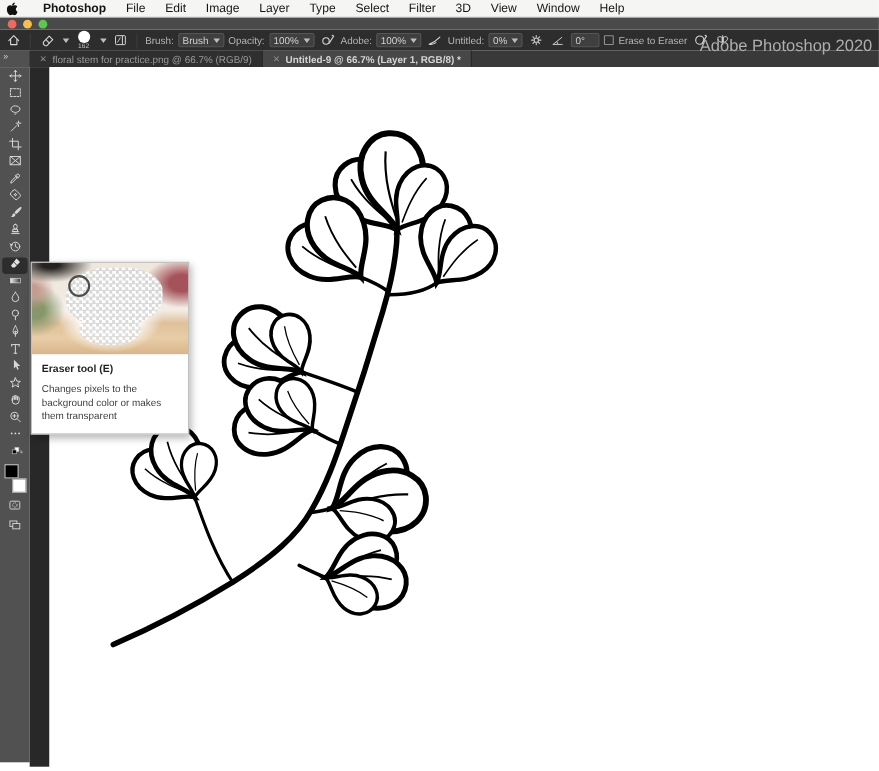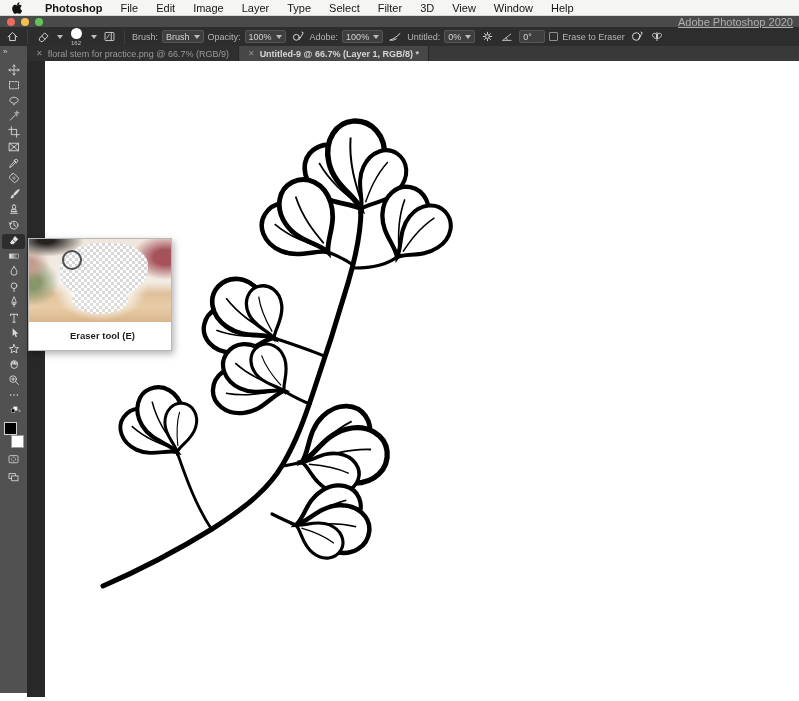--- a/index.html
+++ b/index.html
@@ -1,31 +1,31 @@
 <!DOCTYPE html>
 <html><head>
 <meta charset="utf-8">
 <style>
   * { margin:0; padding:0; box-sizing:border-box; }
   html,body { width:799px; height:701px; overflow:hidden; }
   body { font-family:"Liberation Sans", sans-serif; background:#fff; position:relative; }
 
   
   .menubar { height:16px; background:#f5f5f3; display:flex; align-items:center;
-             padding-left:12px; font-size:11px; color:#151515; border-bottom:1px solid #d8d8d8; }
+             padding-left:6px; font-size:11px; color:#151515; border-bottom:1px solid #d8d8d8; }
   .menubar .apple { display:flex; align-items:center; margin-right:14px; }
   .menubar .mitem { padding:0 9px; white-space:nowrap; }
   .menubar .mitem.bold { font-weight:bold; }
 
   
   .titlebar { height:11px; background:#4a4a4a; display:flex; align-items:center; position:relative; }
   .tlights { display:flex; gap:6px; margin-left:7px; }
   .tlight { width:8px; height:8px; border-radius:50%; }
   .tl-red { background:#ed6a5e; } .tl-yellow { background:#f5bf4f; } .tl-green { background:#61c554; }
-  .titletext { position:absolute; right:6px; top:0; font-size:11px; color:#aeaeae;text-decoration:underline; }
+  .titletext { position:absolute; right:6px; top:17px; font-size:15px; color:#aeaeae; }
 
   
   .optionsbar { height:19px; background:#2d2d2d; display:flex; align-items:center;
                 font-size:9px; color:#b5b5b5; padding:0 4px; gap:4px; white-space:nowrap; }
   .osep { width:1px; height:14px; background:#3d3d3d; margin:0 3px; }
   .oicon { display:flex; align-items:center; justify-content:center; width:16px; height:16px; flex:none; }
   .chev { width:0; height:0; border-left:3px solid transparent; border-right:3px solid transparent;
           border-top:4px solid #bdbdbd; margin-left:2px; flex:none; }
   .field { background:#3f3f3f; border:1px solid #555; border-radius:2px; color:#d2d2d2;
            font-size:9px; height:13px; display:inline-flex; align-items:center;
@@ -75,21 +75,21 @@
                border-radius:46% 40% 52% 44%;
                background:repeating-conic-gradient(#ffffff 0% 25%, #d7d7d7 0% 50%) 0 0 / 6px 6px;
                opacity:.95; }
   .tt-erased2 { position:absolute; left:30%; top:56%; width:40%; height:34%;
                border-radius:50%;
                background:repeating-conic-gradient(#ffffff 0% 25%, #dadada 0% 50%) 0 0 / 6px 6px;
                opacity:.9; }
   .tt-cursor { position:absolute; left:33px; top:11px; width:20px; height:20px;
                border:2px solid #4e4e4e; border-radius:50%; background:transparent; }
   .tt-text { padding:8px 9px 9px 9px; }
-  .tt-title { font-size:9.5px; font-weight:bold; color:#1f1f1f;margin-left:32px; }
+  .tt-title { font-size:9.5px; font-weight:bold; color:#1f1f1f; }
   .tt-desc { font-size:9px; color:#3f3f3f; line-height:1.4; margin-top:6px; }
 </style>
 </head>
 <body>
 
 <div class="menubar">
   <span class="apple">
     <svg width="10" height="12" viewBox="0 0 14 17">
         <path fill="#111" d="M11.8 9c0-2.2 1.8-3.2 1.9-3.3-1-1.5-2.6-1.7-3.2-1.7-1.4-.1-2.6.8-3.3.8-.7 0-1.7-.8-2.8-.8C3 4 1.6 4.9.9 6.2c-1.5 2.6-.4 6.4 1 8.5.7 1 1.6 2.2 2.7 2.1 1.1 0 1.5-.7 2.9-.7 1.3 0 1.7.7 2.9.7 1.2 0 2-1 2.7-2.1.8-1.2 1.2-2.3 1.2-2.4 0 0-2.4-.9-2.5-3.3zM9.6 3.1c.6-.7 1-1.8.9-2.8-.9 0-2 .6-2.6 1.4-.6.6-1.1 1.7-.9 2.7 1 .1 2-.6 2.6-1.3z"></path>
       </svg>
@@ -488,15 +488,16 @@
   </div>
 
   <div class="tooltip">
     <div class="tt-img">
       <div class="tt-erased"></div>
       <div class="tt-erased2"></div>
       <div class="tt-cursor"></div>
     </div>
     <div class="tt-text">
       <div class="tt-title">Eraser tool (E)</div>
+      <div class="tt-desc">Changes pixels to the background color or makes them transparent</div>
     </div>
   </div>
 </div>
 
 </body></html>

